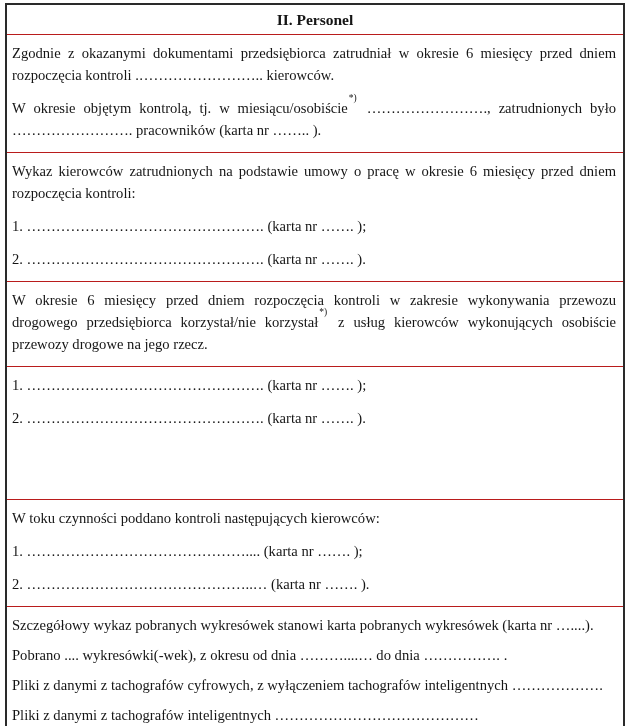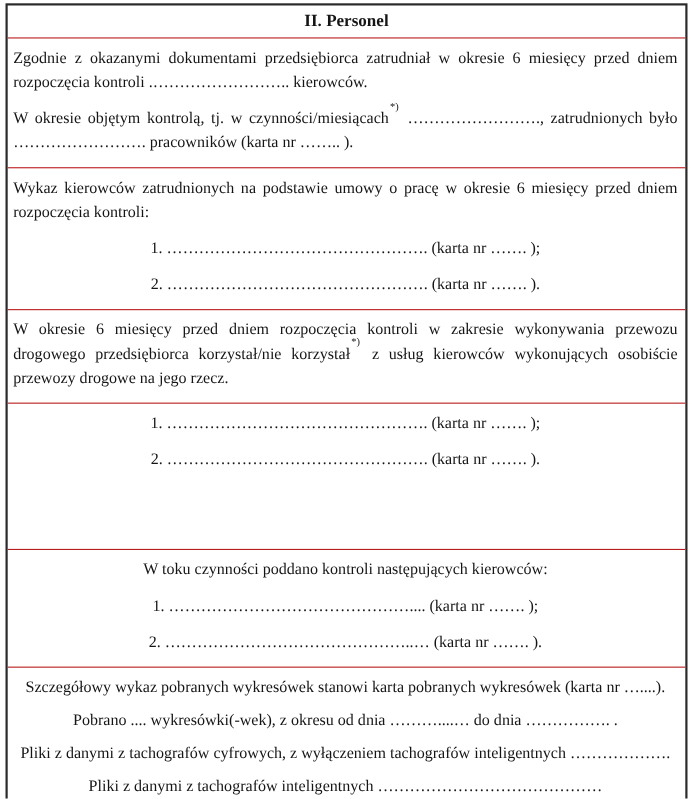--- a/index.html
+++ b/index.html
@@ -31,21 +31,20 @@
   .r0 { min-height: 112px; }
   .r1 { min-height: 118px; }
   .r2 { min-height: 72px; }
   .r3 { min-height: 117px; }
   .r4 { min-height: 101px; margin-top: 16px; }
   .r5 { min-height: 156px; }
   p.para {
     margin: 0 0 11px 0;
     font-size: 14.6px;
     line-height: 22px;
-    text-align: center;
   }
   p.para.just { text-align: justify; }
   .r5 p.para { margin-bottom: 8px; }
   sup.fn {
     font-size: 9.5px;
     line-height: 0;
     position: relative;
     top: -6px;
     margin: 0 2px 0 1px;
   }
@@ -55,21 +54,21 @@
 
 <div class="page">
   <div class="doc-table">
 
     <div class="row title-row">
       <div class="section-title">II. Personel</div>
     </div>
 
     <div class="row r0">
       <p class="para just"><span>Zgodnie z okazanymi dokumentami przedsiębiorca zatrudniał w okresie 6 miesięcy przed dniem rozpoczęcia kontroli .…………………….. kierowców.</span></p>
-      <p class="para just"><span>W okresie objętym kontrolą, tj. w czynności/miesiącach</span><sup class="fn">*)</sup><span> ……………………., zatrudnionych było ……………………. pracowników (karta nr …….. ).</span></p>
+      <p class="para just"><span>W okresie objętym kontrolą, tj. w miesiącu/osobiście</span><sup class="fn">*)</sup><span> ……………………., zatrudnionych było ……………………. pracowników (karta nr …….. ).</span></p>
     </div>
 
     <div class="row r1">
       <p class="para just"><span>Wykaz kierowców zatrudnionych na podstawie umowy o pracę w okresie 6 miesięcy przed dniem rozpoczęcia kontroli:</span></p>
       <p class="para"><span>1. …………………………………………. (karta nr ……. );</span></p>
       <p class="para"><span>2. …………………………………………. (karta nr ……. ).</span></p>
     </div>
 
     <div class="row r2">
       <p class="para just"><span>W okresie 6 miesięcy przed dniem rozpoczęcia kontroli w zakresie wykonywania przewozu drogowego przedsiębiorca korzystał/nie korzystał</span><sup class="fn">*)</sup><span> z usług kierowców wykonujących osobiście przewozy drogowe na jego rzecz.</span></p>

